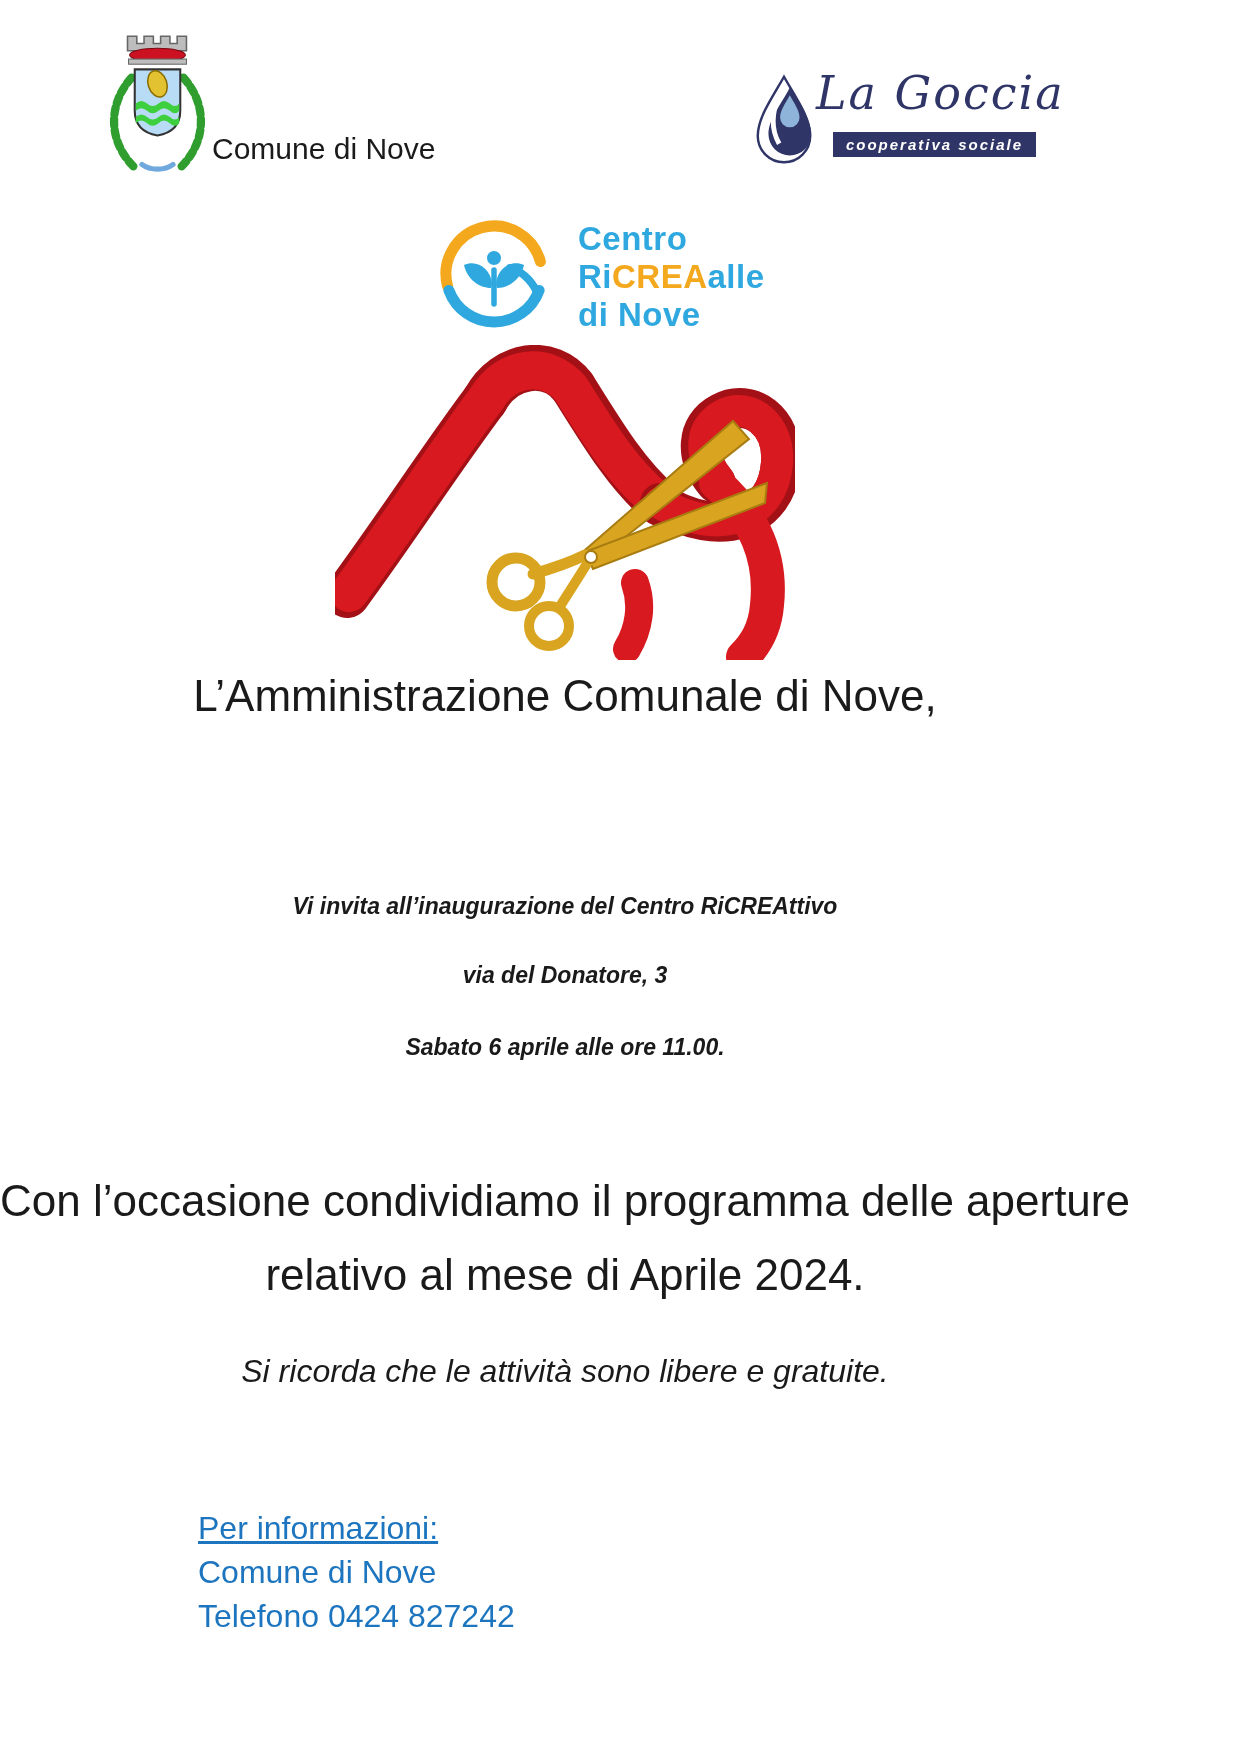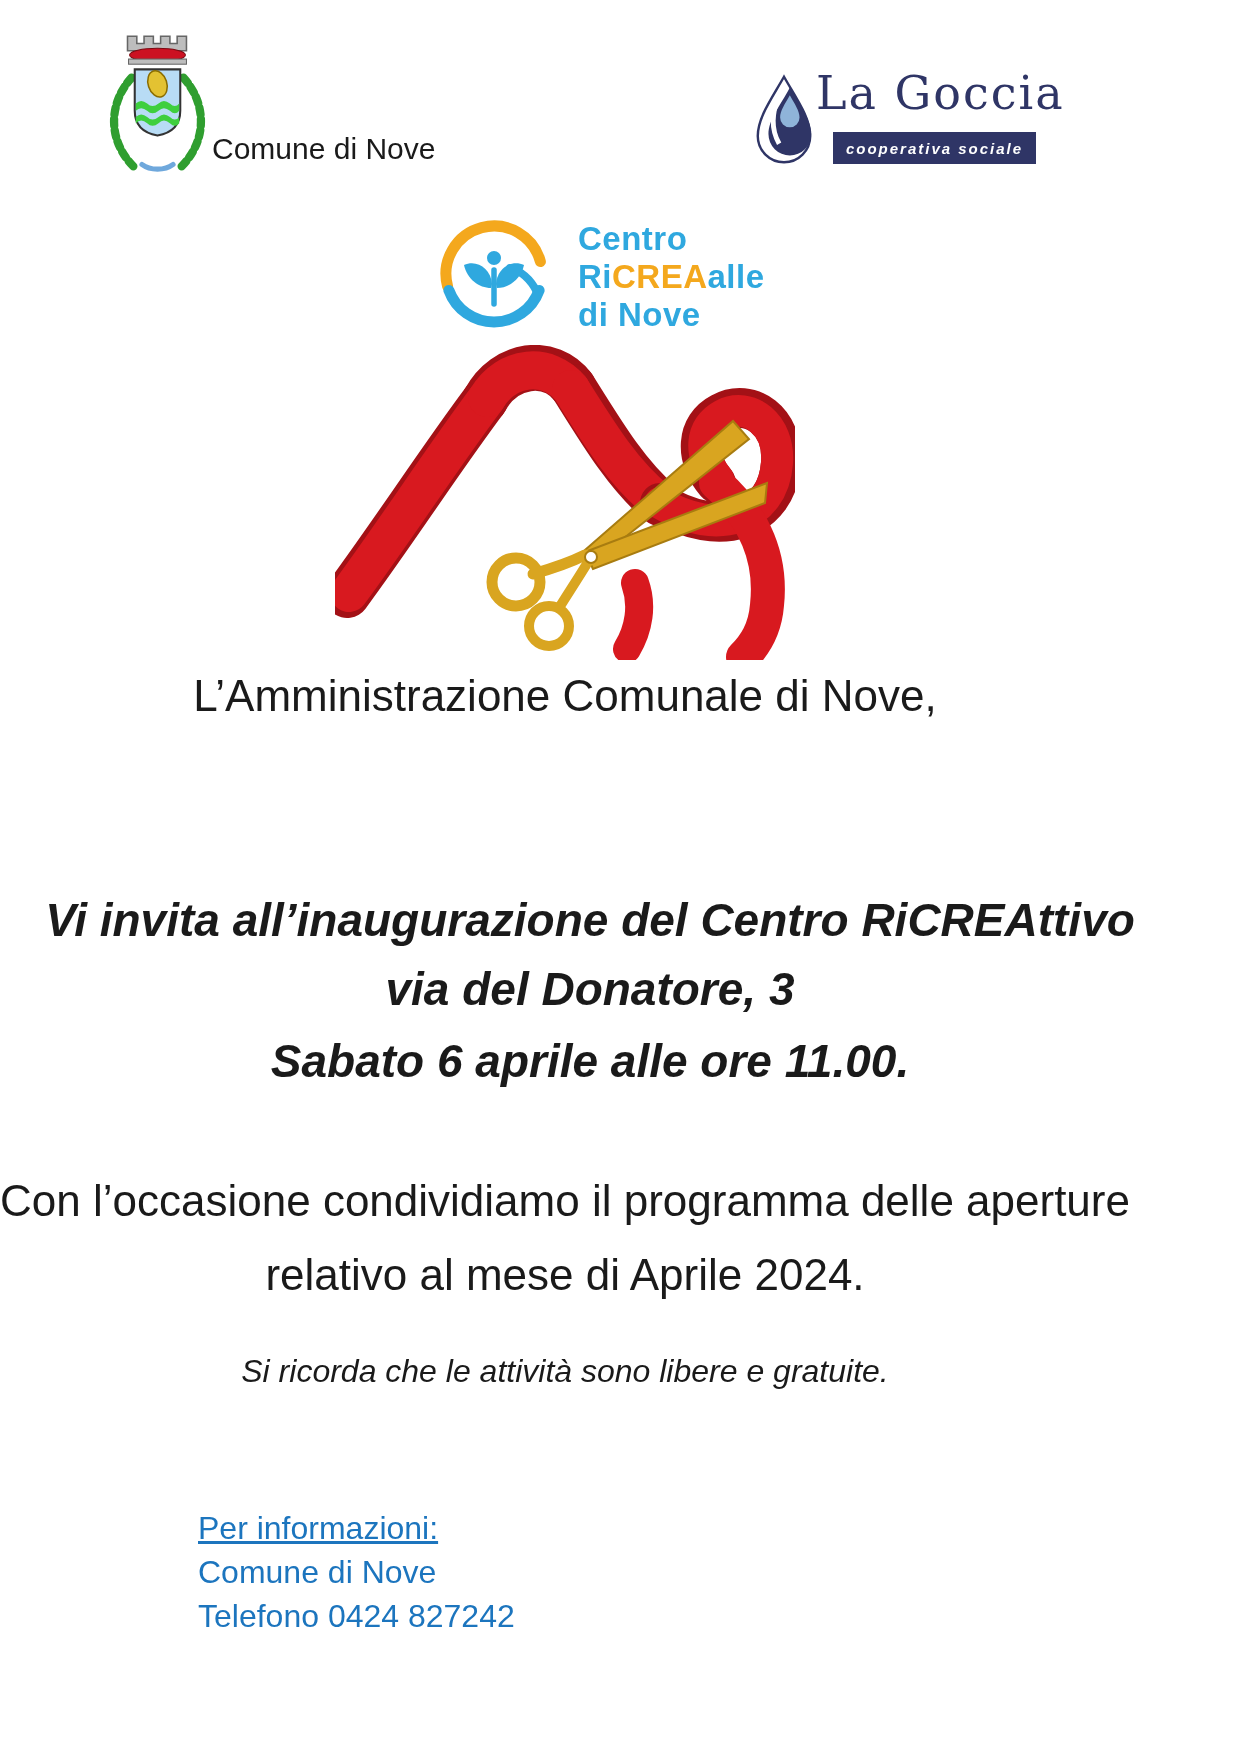--- a/index.html
+++ b/index.html
@@ -5,38 +5,38 @@
   html,body{margin:0;padding:0;background:#ffffff;}
   body{font-family:"Liberation Sans","DejaVu Sans",sans-serif;color:var(--text-black,#1a1a1a);}
   .page{position:relative;width:1241px;height:1755px;background:#fff;overflow:hidden;}
 
   
   .crest{position:absolute;left:100px;top:28px;width:115px;height:150px;}
   .comune-label{position:absolute;left:212px;top:132px;font-size:30px;color:#1a1a1a;}
 
   .goccia{position:absolute;left:666px;top:58px;width:380px;height:115px;}
   .goccia-drop{position:absolute;left:84px;top:14px;width:68px;height:96px;}
-  .goccia-script{position:absolute;left:150px;top:8px;width:230px;font-family:"DejaVu Serif","Liberation Serif",serif;font-size:46px;color:var(--navy,#2f3566);white-space:nowrap;letter-spacing:2px;}
-  .goccia-banner{position:absolute;left:167px;top:74px;width:203px;height:32px;background:var(--navy,#2f3566);display:flex;align-items:center;justify-content:center;}
+  .goccia-script{position:absolute;left:150px;top:8px;width:230px;font-family:"DejaVu Serif","Liberation Serif",serif;font-style:italic;font-size:46px;color:var(--navy,#2f3566);white-space:nowrap;letter-spacing:2px;}
+  .goccia-banner{position:absolute;left:167px;top:74px;width:203px;height:25px;background:var(--navy,#2f3566);display:flex;align-items:center;justify-content:center;}
   .goccia-banner span{color:#ffffff;font-style:italic;font-weight:bold;font-size:15px;letter-spacing:2px;white-space:nowrap;}
 
   
   .centro-logo{position:absolute;left:438px;top:216px;width:360px;height:125px;}
   .centro-icon{position:absolute;left:0;top:2px;width:112px;height:112px;}
   .centro-text{position:absolute;left:140px;top:4px;font-weight:bold;font-size:33px;line-height:38px;letter-spacing:0.5px;white-space:nowrap;}
   .centro-text .blue{color:var(--logo-blue,#2fa8df);}
   .centro-text .orange{color:var(--logo-orange,#f4a81d);}
 
   
   .ribbon-art{position:absolute;left:335px;top:345px;width:460px;height:315px;}
 
   
   .line{position:absolute;left:0;width:1130px;text-align:center;white-space:nowrap;}
   .t-reg{font-size:44px;}
-  .t-boldit{font-size:46px;font-weight:bold;font-style:italic;padding-left:25px;}
+  .t-boldit{font-size:23px;font-weight:bold;font-style:italic;}
   .t-it{font-size:32px;font-style:italic;}
 
   
   .contact{position:absolute;left:198px;top:1506px;color:var(--contact-blue,#1c75be);font-size:32px;line-height:44px;}
   .contact .u{text-decoration:underline;}
 </style>
 </head>
 <body>
 
 <div class="page">

